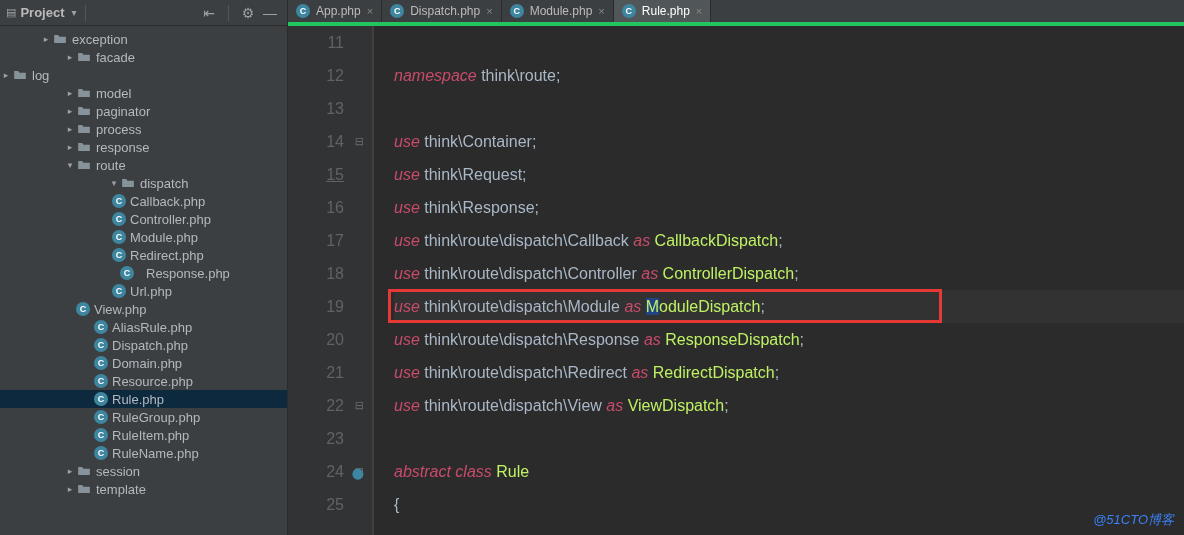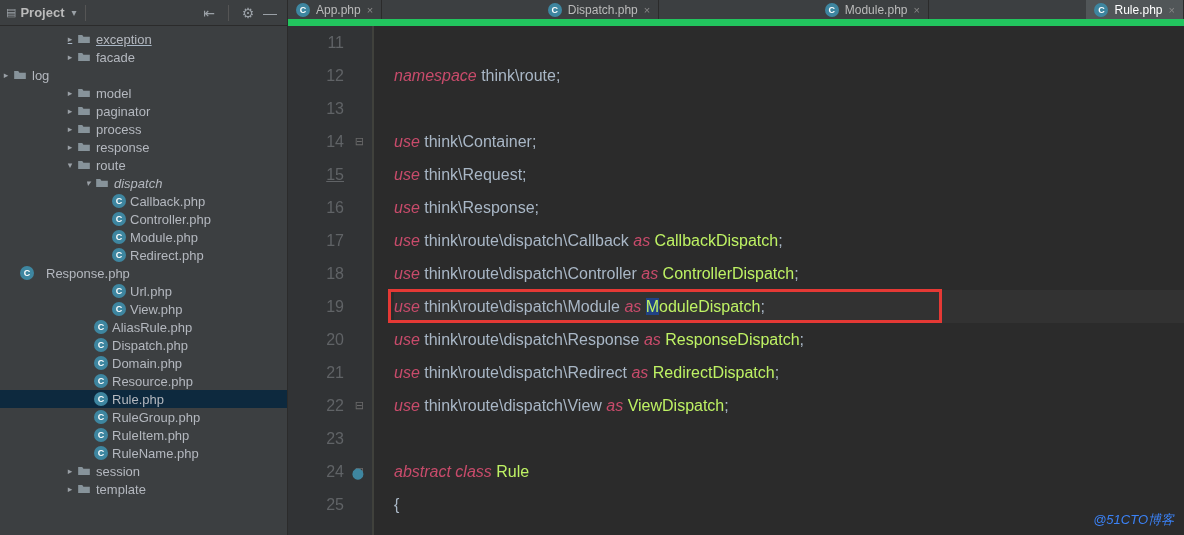--- a/index.html
+++ b/index.html
@@ -21,21 +21,21 @@
 .tw-caret.closed::before { content: "▸"; }
 .tw-caret.none::before { content: ""; }
 .tw-folder { width: 16px; height: 14px; margin-right: 4px; display: inline-flex; align-items: center; justify-content: center; }
 .tw-folder svg { width: 14px; height: 12px; }
 .tw-file { width: 14px; height: 14px; margin-right: 4px; border-radius: 7px; background: #3e86a0; display: inline-flex; align-items: center; justify-content: center; font-size: 9px; color: #fff; font-weight: bold; }
 .tw-file.php::after { content: "C"; }
 .tw-label { color: #b4b8bf; }
 
 
 .editor { flex: 1; display: flex; flex-direction: column; background: #2b2b2b; position: relative; }
-.tabs { height: 26px; background: #3c3f41; display: flex; align-items: stretch; border-bottom: 7px solid #22c55e; justify-content: space-between; }
+.tabs { height: 26px; background: #3c3f41; display: flex; align-items: stretch; border-bottom: 4px solid #22c55e; }
 .tab { display: flex; align-items: center; padding: 0 8px; border-right: 1px solid #2b2b2b; background: #3c3f41; color: #bbbbbb; cursor: pointer; font-size: 12px; }
 .tab.active { background: #515658; color: #ffffff; }
 .tab-icon { width: 14px; height: 14px; border-radius: 7px; background: #3e86a0; margin-right: 6px; display: inline-flex; align-items: center; justify-content: center; font-size: 9px; color: #fff; font-weight: bold; }
 .tab-icon::after { content: "C"; }
 .tab-close { margin-left: 6px; font-size: 11px; color: #888; }
 .code-area { flex: 1; display: flex; font-family: "Consolas", "DejaVu Sans Mono", monospace; font-size: 16px; line-height: 33px; position: relative; }
 .gutter { width: 86px; text-align: right; color: #606366; padding-right: 28px; user-select: none; background: #313335; border-right: 2px solid #40413c; position: relative; }
 .gutter .ln { height: 33px; }
 .code { flex: 1; padding-left: 20px; position: relative; }
 .code-line { height: 33px; white-space: pre; }
@@ -57,21 +57,21 @@
     <span class="sb-title">Project</span>
     <span class="sb-arrow">▾</span>
     <span class="sb-vline"></span>
     <span class="sb-spacer"></span>
     <span class="sb-icon">⇤</span>
     <span class="sb-vline"></span>
     <span class="sb-icon">⚙</span>
     <span class="sb-icon">—</span>
   </div>
   <div class="tree" id="tree">
-      <div class="tree-row" style="padding-left: 64px; text-decoration: underline;">
+      <div class="tree-row" style="padding-left: 40px;">
         <span class="tw-caret closed"></span>
         <span class="tw-folder">
           <svg viewBox="0 0 24 20">
             <path fill="#87939a" d="M2 3h7l2 3h11v11H2z"></path>
           </svg>
         </span>
         <span class="tw-label">exception</span>
       </div>
       <div class="tree-row" style="padding-left: 64px;">
         <span class="tw-caret closed"></span>
@@ -129,21 +129,21 @@
       </div>
       <div class="tree-row" style="padding-left: 64px;">
         <span class="tw-caret open"></span>
         <span class="tw-folder">
           <svg viewBox="0 0 24 20">
             <path fill="#87939a" d="M2 3h7l2 3h11v11H2z"></path>
           </svg>
         </span>
         <span class="tw-label">route</span>
       </div>
-      <div class="tree-row" style="padding-left: 82px; font-style: italic;">
+      <div class="tree-row" style="padding-left: 108px;">
         <span class="tw-caret open"></span>
         <span class="tw-folder">
           <svg viewBox="0 0 24 20">
             <path fill="#87939a" d="M2 3h7l2 3h11v11H2z"></path>
           </svg>
         </span>
         <span class="tw-label">dispatch</span>
       </div>
       <div class="tree-row" style="padding-left: 100px;">
         <span class="tw-caret none"></span>
@@ -158,31 +158,31 @@
       <div class="tree-row" style="padding-left: 100px;">
         <span class="tw-caret none"></span>
         <span class="tw-file php"></span>
         <span class="tw-label">Module.php</span>
       </div>
       <div class="tree-row" style="padding-left: 100px;">
         <span class="tw-caret none"></span>
         <span class="tw-file php"></span>
         <span class="tw-label">Redirect.php</span>
       </div>
-      <div class="tree-row" style=" gap: 8px;">
+      <div class="tree-row" style="padding-left: 100px; gap: 8px;">
         <span class="tw-caret none"></span>
         <span class="tw-file php"></span>
         <span class="tw-label">Response.php</span>
       </div>
       <div class="tree-row" style="padding-left: 100px;">
         <span class="tw-caret none"></span>
         <span class="tw-file php"></span>
         <span class="tw-label">Url.php</span>
       </div>
-      <div class="tree-row" style="padding-left: 100px;">
+      <div class="tree-row" style="padding-left: 64px;">
         <span class="tw-caret none"></span>
         <span class="tw-file php"></span>
         <span class="tw-label">View.php</span>
       </div>
       <div class="tree-row" style="padding-left: 82px;">
         <span class="tw-caret none"></span>
         <span class="tw-file php"></span>
         <span class="tw-label">AliasRule.php</span>
       </div>
       <div class="tree-row" style="padding-left: 82px;">

